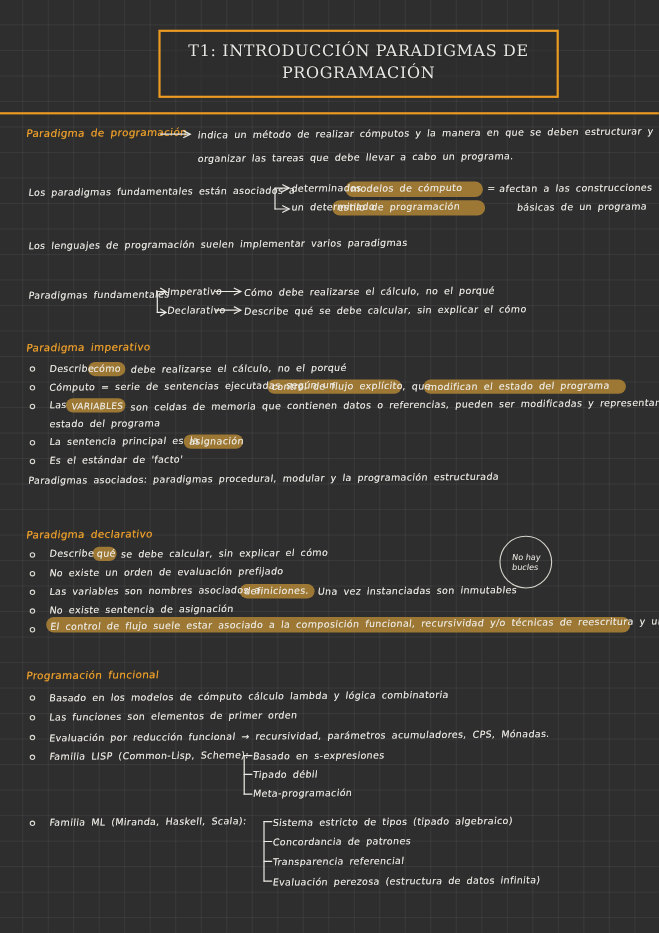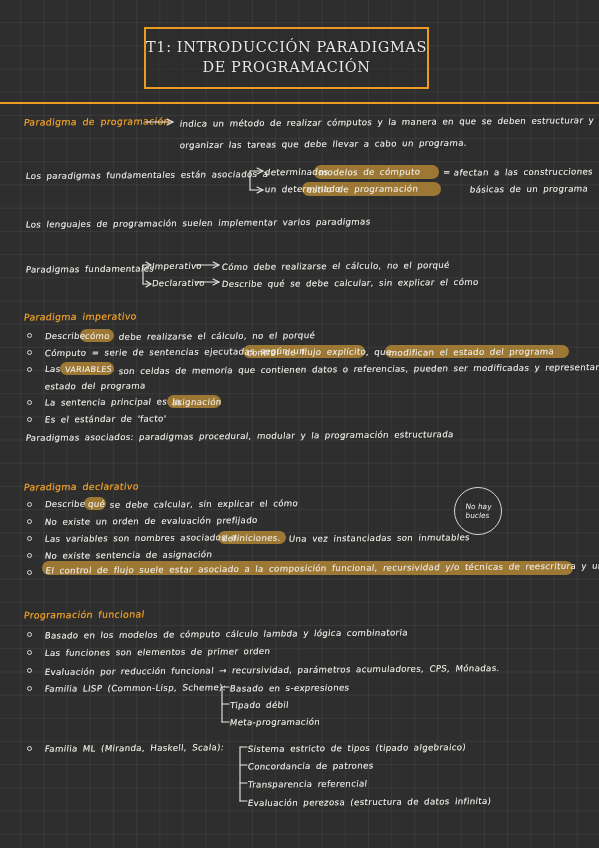--- a/index.html
+++ b/index.html
@@ -18,21 +18,21 @@
   .page{position:absolute;inset:0;}
 
   
   .rule{
     position:absolute;left:0;width:599px;height:2px;
     background:#eb9a22;
   }
 
   
   .title-box{
-    position:absolute;left:144px;top:27px;width:285px;height:62px;
+    position:absolute;left:144px;top:27px;width:364px;height:62px;
     border:2px solid #eb9a22;
     background:rgba(46,46,46,0.55);
     display:flex;align-items:center;justify-content:flex-end;
     box-sizing:border-box;
   }
   .title-text{
     font-family:"DejaVu Serif", serif;
     font-size:14.5px;letter-spacing:0.6px;line-height:1.35;
     text-align:center;color:#e9e9e6;
     text-shadow:0 0 1px rgba(0,0,0,0.8);

